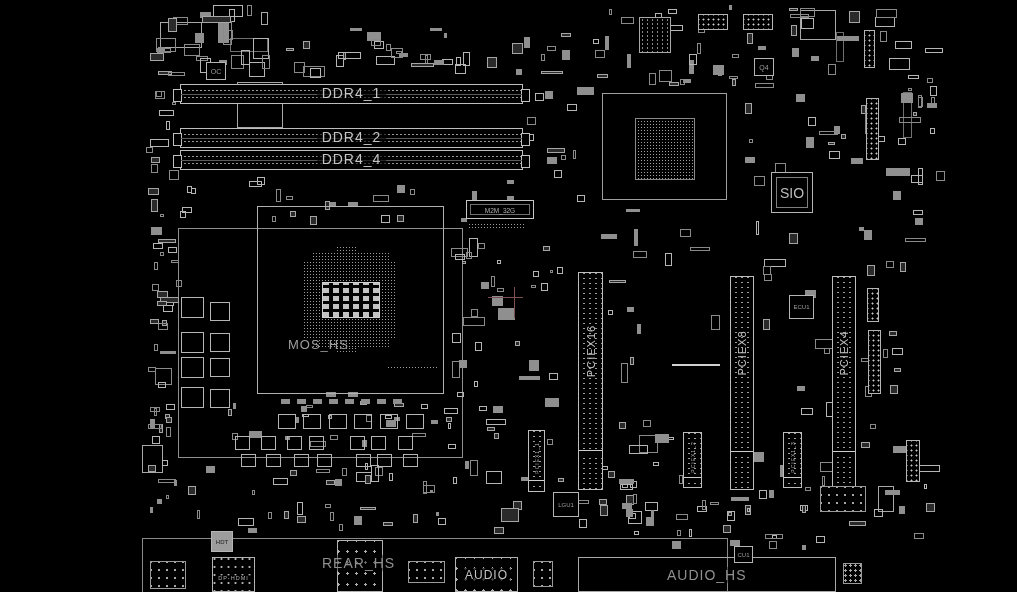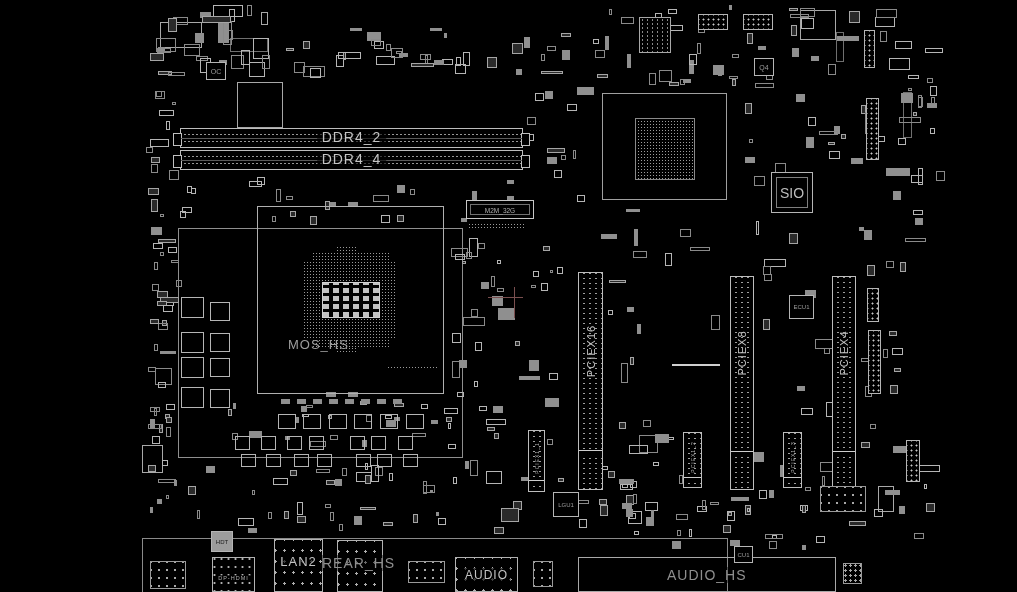--- a/index.html
+++ b/index.html
@@ -82,20 +82,25 @@
 </style>
 </head>
 <body>
 
 <div id="board">
 
   <div class="c ol" style="left:261px;top:12px;width:7px;height:13px;"></div>
   <div class="c fill" style="left:350px;top:28px;width:12px;height:3px;"></div>
   <div class="c fill" style="left:430px;top:28px;width:12px;height:3px;"></div>
 
+  <div class="c ddr" style="left:180px;top:84px;width:343px;height:20px;">
+    <span class="clipL"></span>
+      <span class="clipR"></span>
+    <span class="lbl">DDR4_1</span>
+  </div>
   <div class="c ddr" style="left:180px;top:128px;width:343px;height:20px;">
     <span class="clipL"></span>
       <span class="clipR"></span>
     <span class="lbl">DDR4_2</span>
   </div>
   <div class="c ddr" style="left:180px;top:150px;width:343px;height:20px;">
     <span class="clipL"></span>
       <span class="clipR"></span>
     <span class="lbl">DDR4_4</span>
   </div>
@@ -170,23 +175,20 @@
   </div>
 
   <div class="c xh" style="left:488px;top:297px;width:35px;height:1px;"></div>
   <div class="c xh" style="left:514px;top:287px;width:1px;height:31px;"></div>
   <div class="c line" style="left:672px;top:364px;width:48px;height:2px;background:#cfcfcf;"></div>
 
   <div class="c line" style="left:142px;top:538px;width:586px;height:1px;"></div>
   <div class="c line" style="left:142px;top:538px;width:1px;height:54px;"></div>
   <div class="c line" style="left:727px;top:538px;width:1px;height:54px;"></div>
 
-  <div class="c port" style="left:274px;top:539px;width:49px;height:53px;">
-    <span class="lbl">LAN2</span>
-  </div>
   <div class="c port" style="left:337px;top:540px;width:46px;height:52px;"></div>
   <div class="c hs-label" style="left:322px;top:555px;">REAR_HS</div>
 
   <div class="c dotbox" style="left:408px;top:561px;width:37px;height:22px;"></div>
 
   <div class="c port" style="left:455px;top:557px;width:63px;height:35px;">
     <span class="lbl" style="font-size:12px;top:50%;">AUDIO</span>
   </div>
 
   <div class="c dotbox" style="left:533px;top:561px;width:20px;height:26px;"></div>

